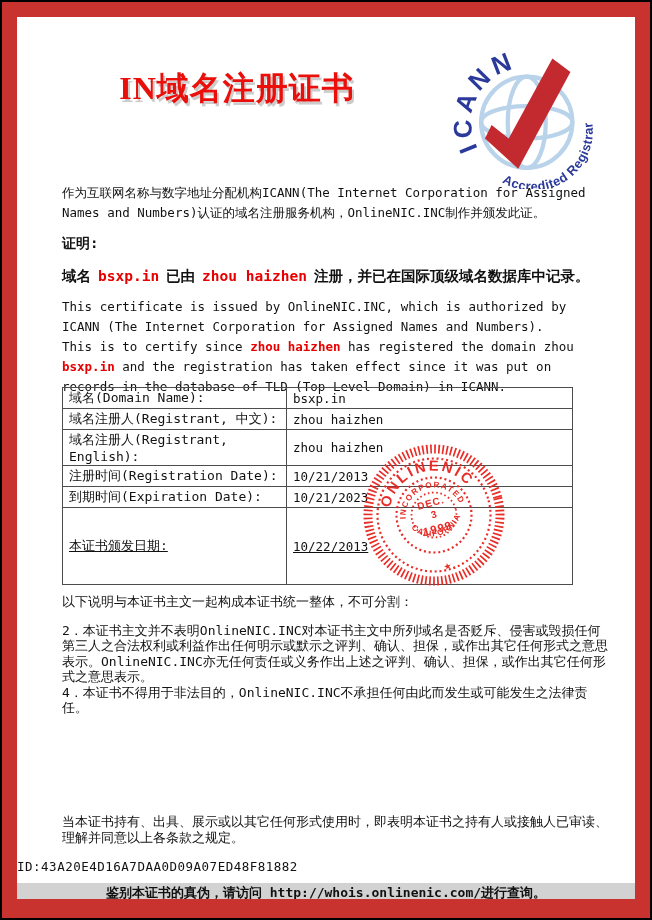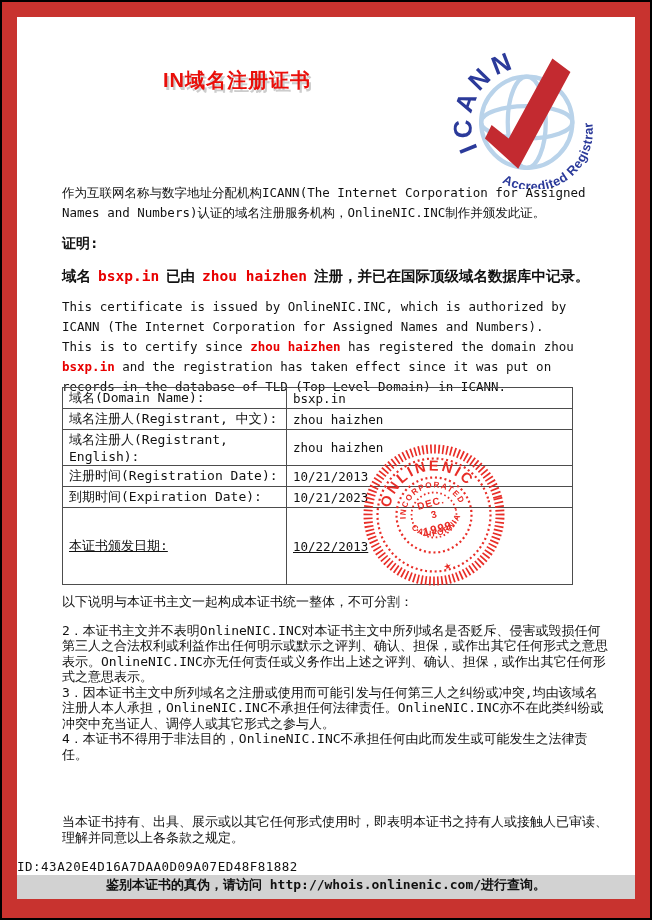--- a/index.html
+++ b/index.html
@@ -17,21 +17,21 @@
   *{margin:0;padding:0;box-sizing:border-box;}
   body{background:#ffffff;font-family:"DejaVu Sans Mono","Liberation Mono",monospace;color:var(--ink);}
   .page{width:652px;height:920px;background:#000;padding:2px;position:relative;}
   .red-frame{width:100%;height:100%;background:var(--frame_red);padding:15px 15px 19px 15px;}
   .paper{width:100%;height:100%;background:#fff;position:relative;overflow:hidden;}
 
   .abs{position:absolute;}
 
   
   .titles{top:50px;left:25px;width:390px;text-align:center;}
-  .cn-title{font-family:Liberation Sans, sans-serif;font-size:20px;font-weight:bold;
+  .cn-title{font-family:Liberation Serif, serif;font-size:32px;font-weight:bold;
             color:var(--title_red);letter-spacing:1px;text-shadow:2px 3px 0 var(--shadow_gray);}
   .en-title{font-family:"Liberation Sans","DejaVu Sans",sans-serif;font-size:17px;font-weight:bold;
             color:#000;margin-top:9px;letter-spacing:0.5px;}
   .logo-box{top:10px;left:410px;width:190px;height:160px;}
 
   
   .para{left:45px;width:545px;font-size:12.5px;line-height:20px;}
   .intro-p{top:166px;}
   .proof{top:218px;font-size:14px;font-weight:bold;left:45px;}
   .domain-line{top:250px;left:45px;width:545px;font-size:14.5px;font-weight:bold;line-height:19px;}
@@ -50,21 +50,21 @@
   
   .stamp-box{top:423px;left:342px;width:150px;height:150px;opacity:0.96;}
 
   
   .terms{top:577px;left:45px;width:548px;font-size:13px;line-height:15.5px;}
   .terms-intro{margin-bottom:13px;}
   .closing{top:797px;left:45px;width:548px;font-size:13px;line-height:16px;}
 
   
   .id-line{top:842px;left:0;width:100%;text-align:left;font-size:12.5px;letter-spacing:0.5px;}
-  .footer-bar{bottom:0;left:0;width:100%;height:24px;background:var(--footer_gray);
+  .footer-bar{bottom:0;left:0;width:100%;height:16px;background:var(--footer_gray);
               text-align:center;font-size:13px;font-weight:bold;line-height:20px;}
 
   svg text{font-family:"Liberation Sans","DejaVu Sans",sans-serif;}
   .stamp-text{fill:var(--stamp_red);font-weight:bold;}
   .stamp-ring{stroke:var(--stamp_red);fill:none;}
 </style>
 </head>
 <body>
 
 <div class="page">
@@ -159,21 +159,20 @@
             <text class="stamp-text" x="75" y="78" text-anchor="middle" font-size="10">3</text>
             <text class="stamp-text" x="75" y="93" text-anchor="middle" font-size="11.5" letter-spacing="1">1999</text>
             <text class="stamp-text" x="75" y="131" text-anchor="middle" font-size="9">★</text>
           </g>
         </svg>
       </div>
 
       <div class="abs terms">
         <p class="terms-intro">以下说明与本证书主文一起构成本证书统一整体，不可分割：</p>
         <p>2．本证书主文并不表明OnlineNIC.INC对本证书主文中所列域名是否贬斥、侵害或毁损任何第三人之合法权利或利益作出任何明示或默示之评判、确认、担保，或作出其它任何形式之意思表示。OnlineNIC.INC亦无任何责任或义务作出上述之评判、确认、担保，或作出其它任何形式之意思表示。</p>
-        <p>3．因本证书主文中所列域名之注册或使用而可能引发与任何第三人之纠纷或冲突,均由该域名注册人本人承担，OnlineNIC.INC不承担任何法律责任。OnlineNIC.INC亦不在此类纠纷或冲突中充当证人、调停人或其它形式之参与人。</p>
         <p>4．本证书不得用于非法目的，OnlineNIC.INC不承担任何由此而发生或可能发生之法律责任。</p>
       </div>
 
       <p class="abs closing">当本证书持有、出具、展示或以其它任何形式使用时，即表明本证书之持有人或接触人已审读、理解并同意以上各条款之规定。</p>
 
       <div class="abs id-line">ID:43A20E4D16A7DAA0D09A07ED48F81882</div>
 
       <div class="abs footer-bar"><span>鉴别本证书的真伪，请访问 </span><span>http://whois.onlinenic.com/</span><span>进行查询。</span></div>
 
     </div>

